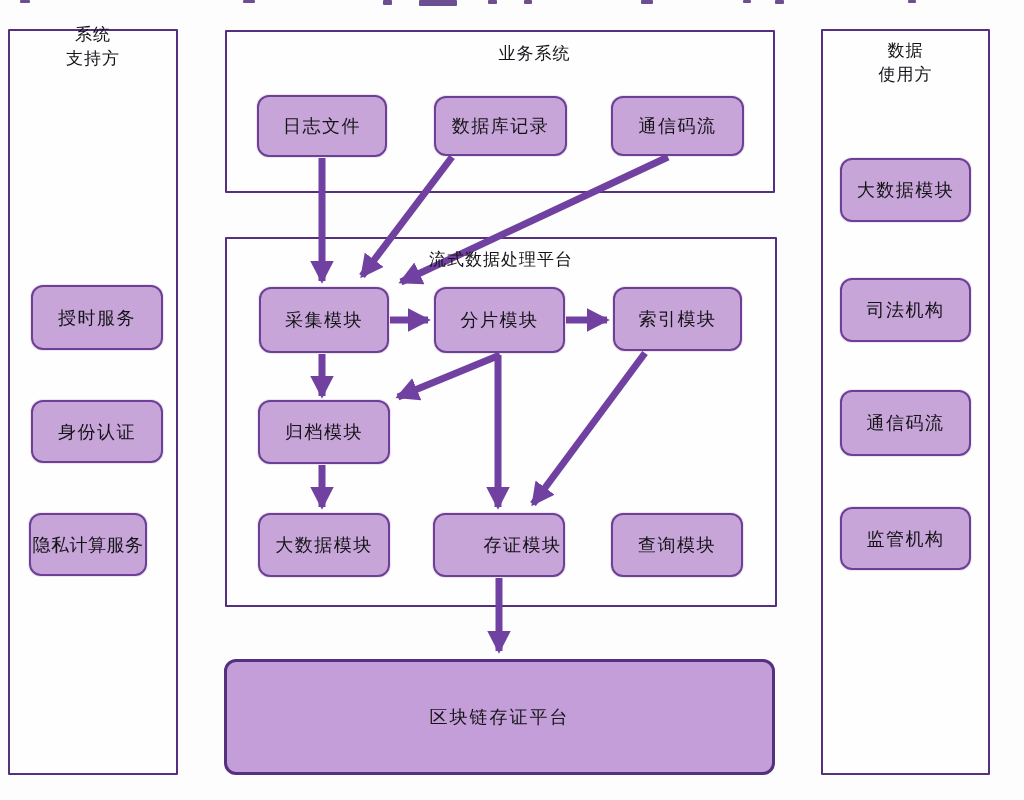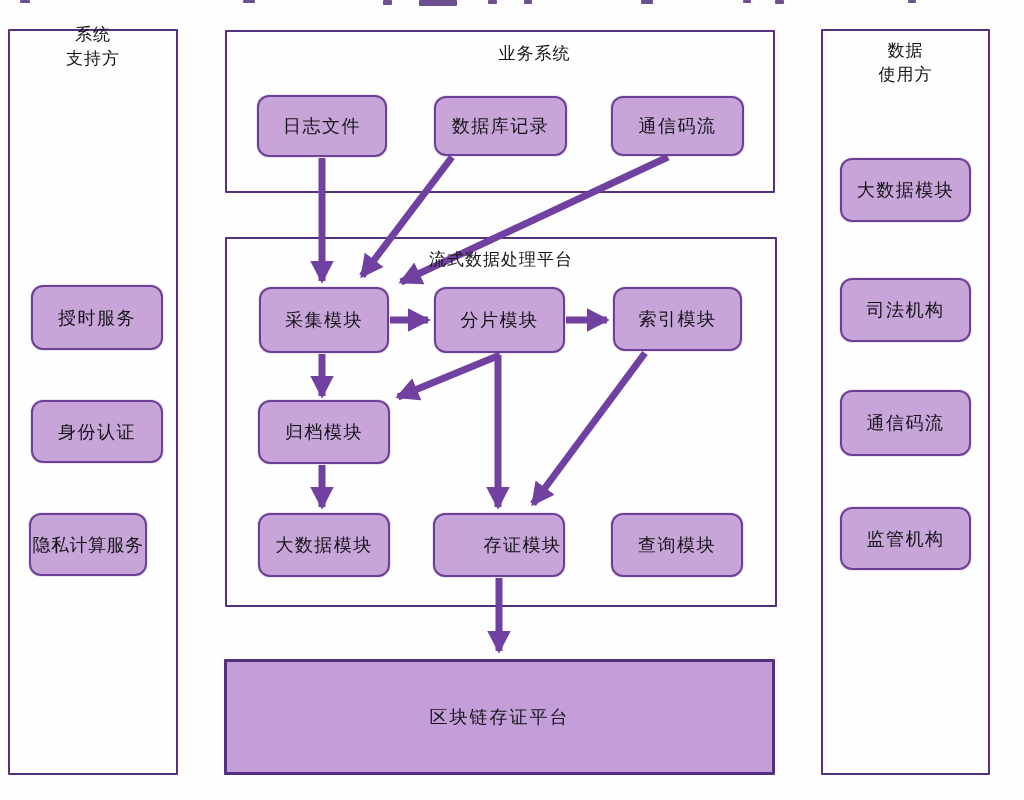--- a/index.html
+++ b/index.html
@@ -63,21 +63,21 @@
     border:3px solid var(--container-border);
     box-sizing:border-box;
     display:flex;
     align-items:center;
     justify-content:center;
     font-size:18px;
     font-weight:500;
     color:var(--text);
     letter-spacing:2px;
     z-index:10;
-    border-radius:1px;
+    border-radius:12px;
   }
   svg.edges{
     position:absolute;
     left:0; top:0;
     width:1024px;
     height:800px;
     z-index:6;
     pointer-events:none;
   }
   svg.edges line{

